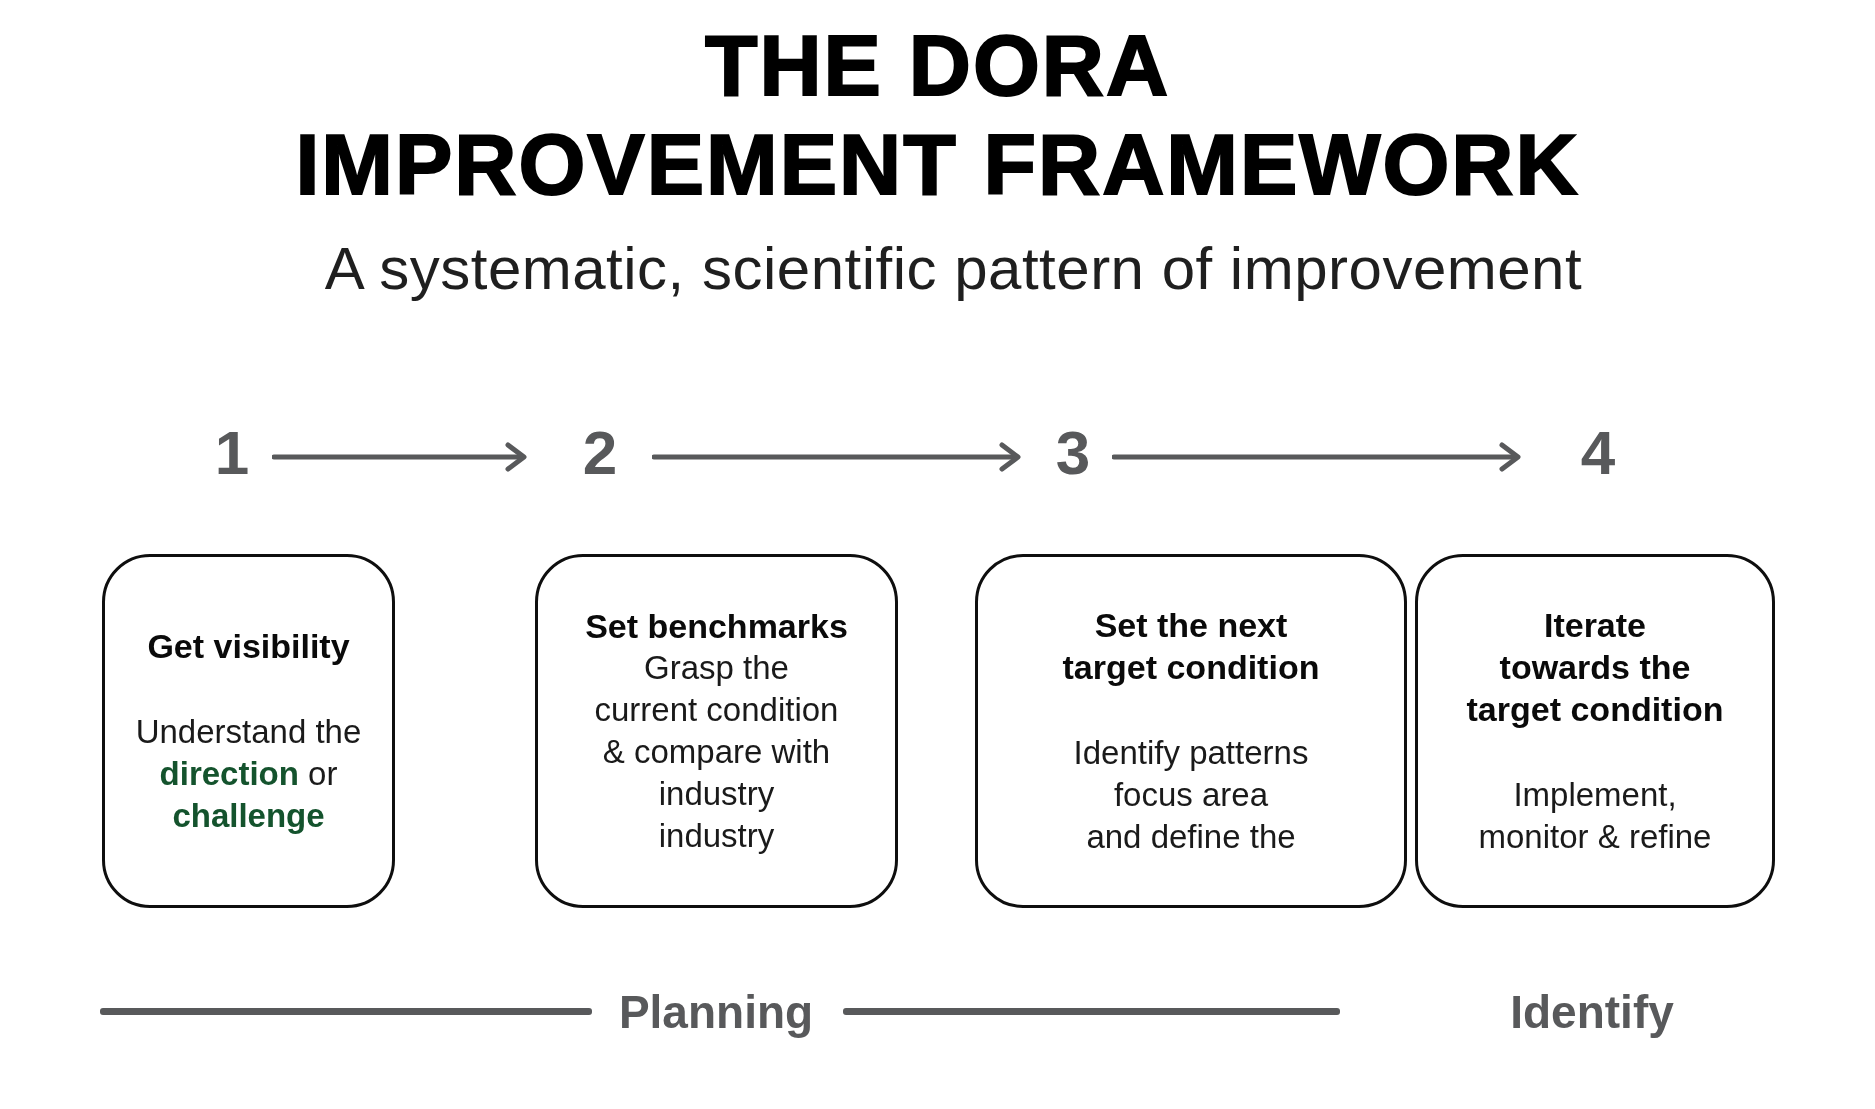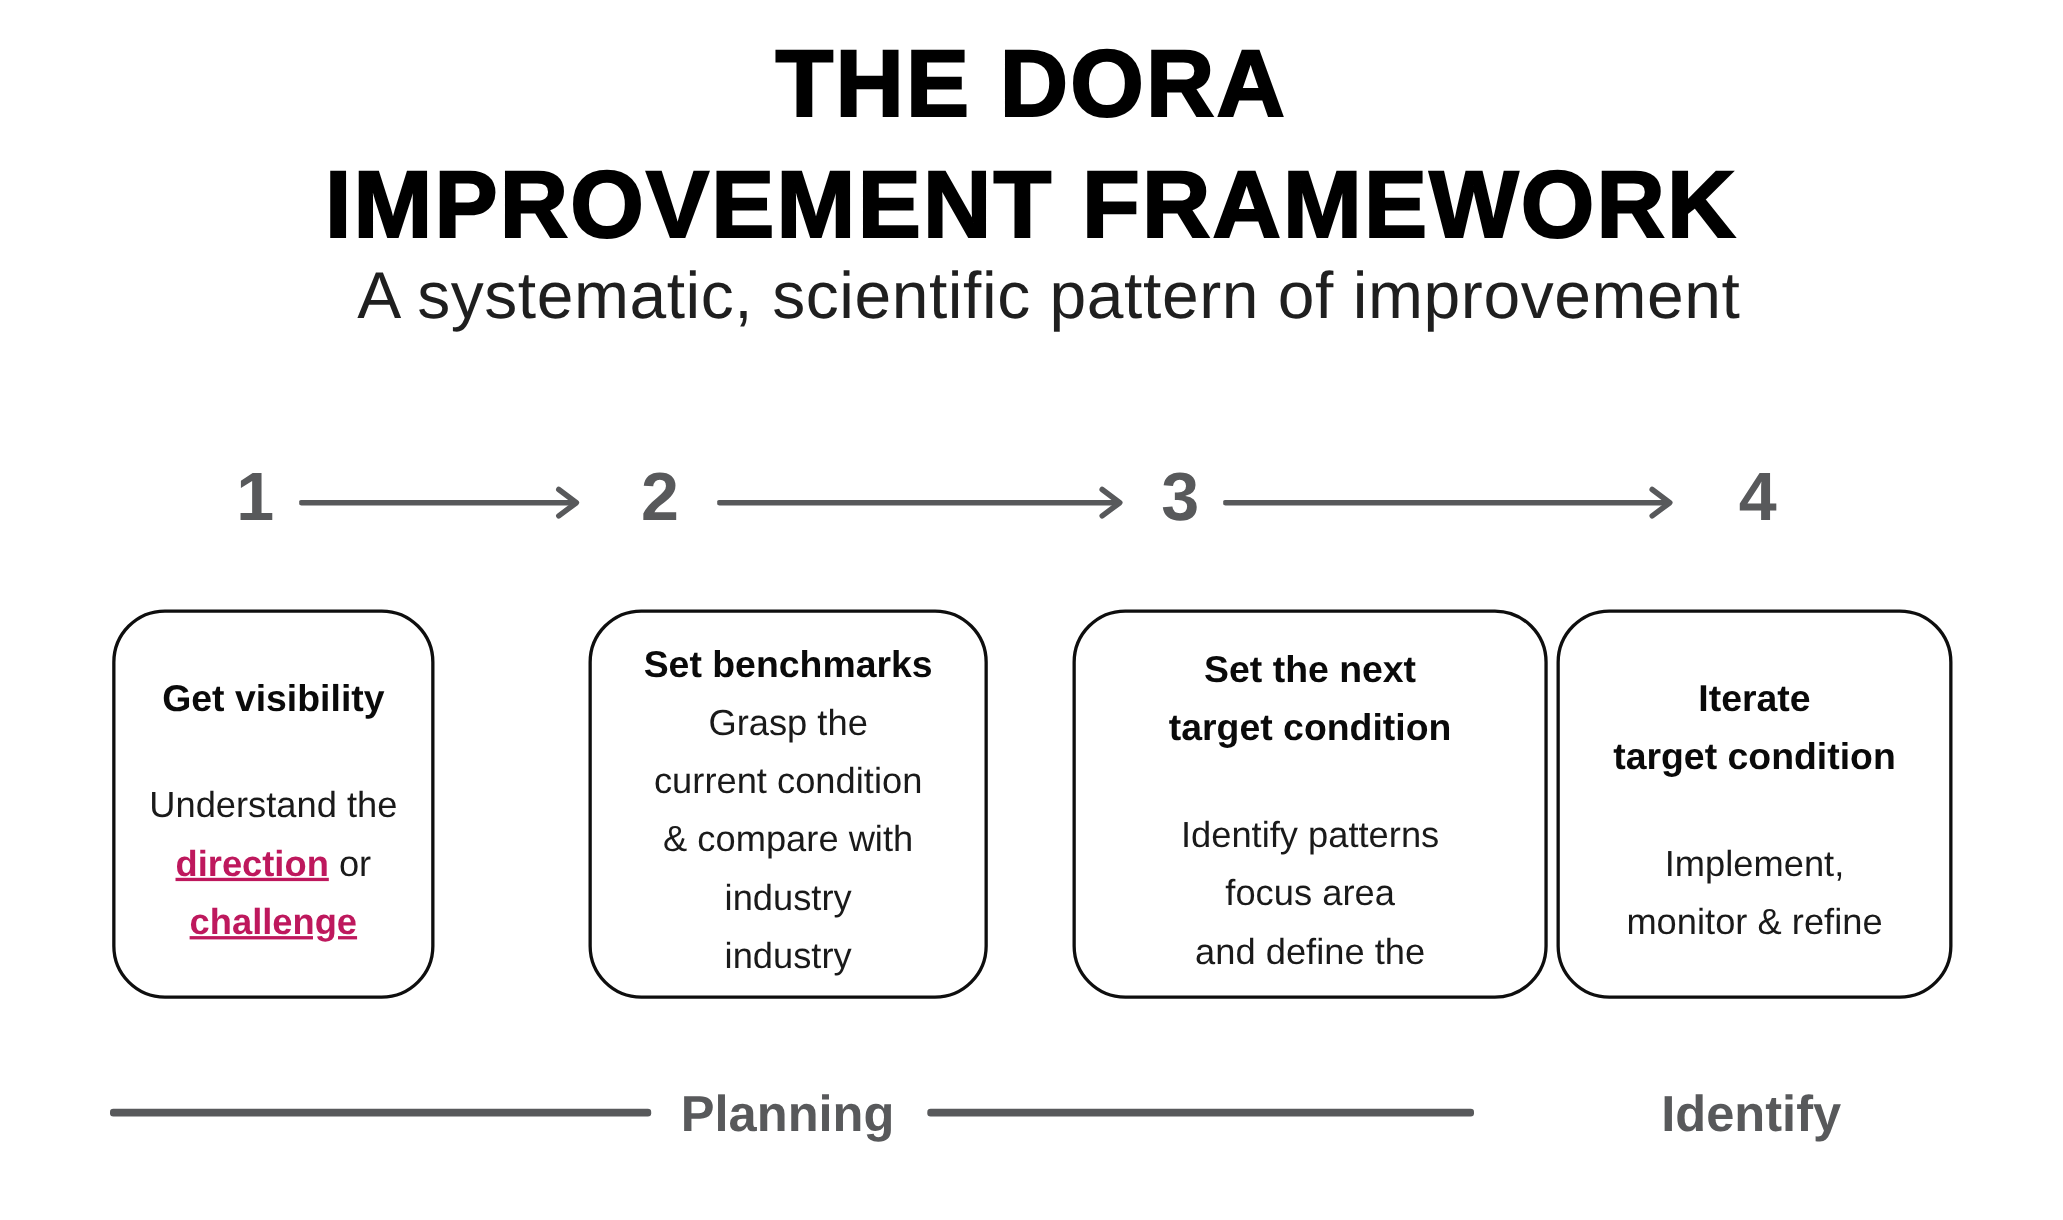--- a/index.html
+++ b/index.html
@@ -93,22 +93,22 @@
     line-height: 42px;
     color: #0a0a0a;
   }
   .card .body {
     font-weight: 400;
     font-size: 33px;
     line-height: 42px;
     color: #1a1a1a;
   }
   .card .body.gap { margin-top: 44px; }
-  .card .body b { font-weight: 700; color: #be185d; text-decoration: underline; }
-  .line { display: block; margin-top: 11px; }
+  .card .body b { font-weight: 700; color: #14532d; }
+  .line { display: block; }
 
   
   .phase-line {
     position: absolute;
     top: 1008px;
     height: 7px;
     background: #58595b;
     border-radius: 3px;
   }
   .pl1 { left: 100px; width: 492px; }
@@ -188,20 +188,21 @@
     <div class="body gap">
       <span class="line">Identify patterns</span>
       <span class="line">focus area</span>
       <span class="line">and define the</span>
     </div>
   </section>
 
   <section class="card c4">
     <div class="heading">
       <span class="line">Iterate</span>
+      <span class="line">towards the</span>
       <span class="line">target condition</span>
     </div>
     <div class="body gap">
       <span class="line">Implement,</span>
       <span class="line">monitor &amp; refine</span>
     </div>
   </section>
 
   <div class="phase-line pl1"></div>
   <div class="phase-label planning">Planning</div>

